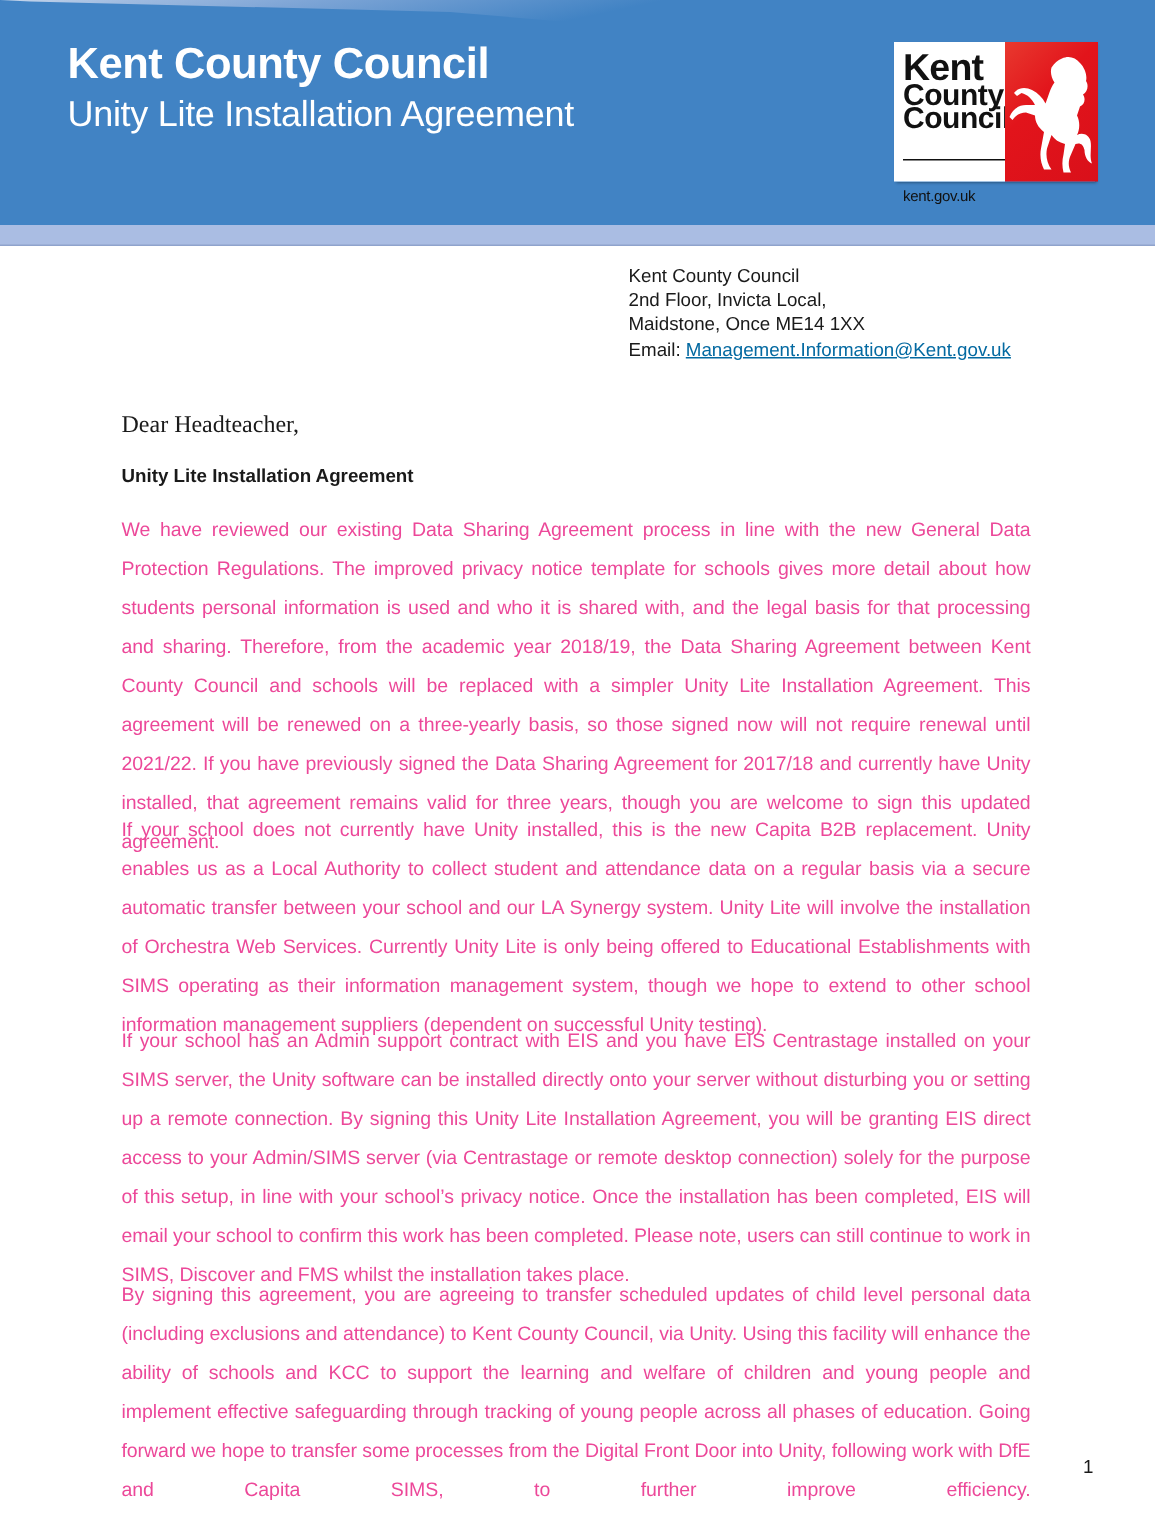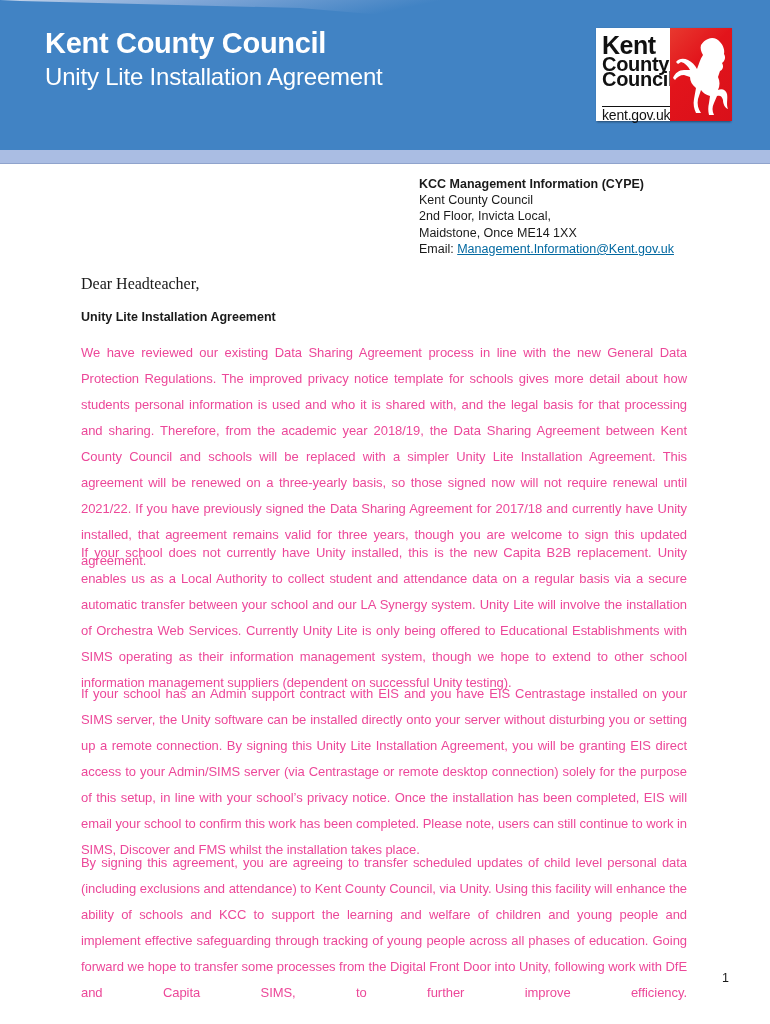--- a/index.html
+++ b/index.html
@@ -33,21 +33,21 @@
     
     .logo {
       position: absolute; left: 596px; top: 28px; width: 134px; height: 93px;
       box-shadow: 1px 1px 2px rgba(0,0,0,0.45); display: flex;
     }
     .logo-white { width: 74px; height: 100%; background: #ffffff; padding: 6px 0 0 6px; color: #111; }
     .logo-red { flex: 1; height: 100%; background: linear-gradient(135deg, #e8392f 0%, #e2141b 40%, #d9101a 100%); display: flex; align-items: center; justify-content: center; }
     .logo-kent { font-size: 25px; font-weight: bold; line-height: 23px; letter-spacing: -0.5px; }
     .logo-county, .logo-council { font-size: 20px; font-weight: bold; line-height: 15px; letter-spacing: -0.3px; }
     .logo-council { border-bottom: 1.5px solid #111; display: inline-block; padding-bottom: 19px; }
-    .logo-url { font-size: 14px; line-height: 13px; margin-top: 2px; letter-spacing: -0.2px; }
+    .logo-url { font-size: 10px; line-height: 13px; margin-top: 18px; letter-spacing: -0.2px; }
 
     
     .address {
       position: absolute; left: 419px; top: 176px; font-size: 12.5px; line-height: 16.2px; color: #1a1a1a;
     }
     .address .bold { font-weight: bold; }
     .address a { color: #0369a1; text-decoration: underline; }
 
     
     .salutation { position: absolute; left: 81px; top: 276px; font-size: 16px; line-height: 16px; font-family: Liberation Serif, serif; }
@@ -84,21 +84,20 @@
     <div class="logo-red">
       <svg width="62" height="84" viewBox="0 0 62 84">
         <path fill="#ffffff" d="M38 6 C42 4 47 5 50 9 C53 12 55 17 54 21 C56 24 55 28 52 30 C54 33 53 37 50 38 L48 44 C50 48 50 53 48 57 C52 55 56 57 57 61 C58 66 56 71 58 76 C55 75 53 71 53 67 C52 63 50 62 47 63 L44 70 C42 74 42 78 44 82 L39 82 C38 78 38 74 39 70 L40 63 C36 62 33 60 31 57 L28 66 C27 71 28 76 31 80 L26 80 C24 76 23 71 24 66 L26 55 C22 52 20 48 20 44 L14 42 C10 42 7 44 5 47 L3 45 C5 40 9 37 14 37 L20 37 C18 33 15 30 11 29 L8 31 L6 29 C9 25 14 25 18 27 C22 29 25 32 27 36 C29 31 30 26 33 22 C31 19 30 15 31 12 C33 9 35 7 38 6 Z"></path>
       </svg>
     </div>
   </div>
 </div>
 <div class="band"></div>
 
 <div class="address">
-  <div class="bold">KCC Management Information (CYPE)</div>
   <div>Kent County Council</div>
   <div>2nd Floor, Invicta Local,</div>
   <div>Maidstone, Once ME14 1XX</div>
   <div><span>Email: </span><a title="Management.Information@Kent.gov.uk">Management.Information@Kent.gov.uk</a></div>
 </div>
 
 <div class="salutation">Dear Headteacher,</div>
 <div class="heading">Unity Lite Installation Agreement</div>
 
 <div class="para p1">We have reviewed our existing Data Sharing Agreement process in line with the new General Data Protection Regulations. The improved privacy notice template for schools gives more detail about how students personal information is used and who it is shared with, and the legal basis for that processing and sharing. Therefore, from the academic year 2018/19, the Data Sharing Agreement between Kent County Council and schools will be replaced with a simpler Unity Lite Installation Agreement. This agreement will be renewed on a three-yearly basis, so those signed now will not require renewal until 2021/22. If you have previously signed the Data Sharing Agreement for 2017/18 and currently have Unity installed, that agreement remains valid for three years, though you are welcome to sign this updated agreement.</div>

